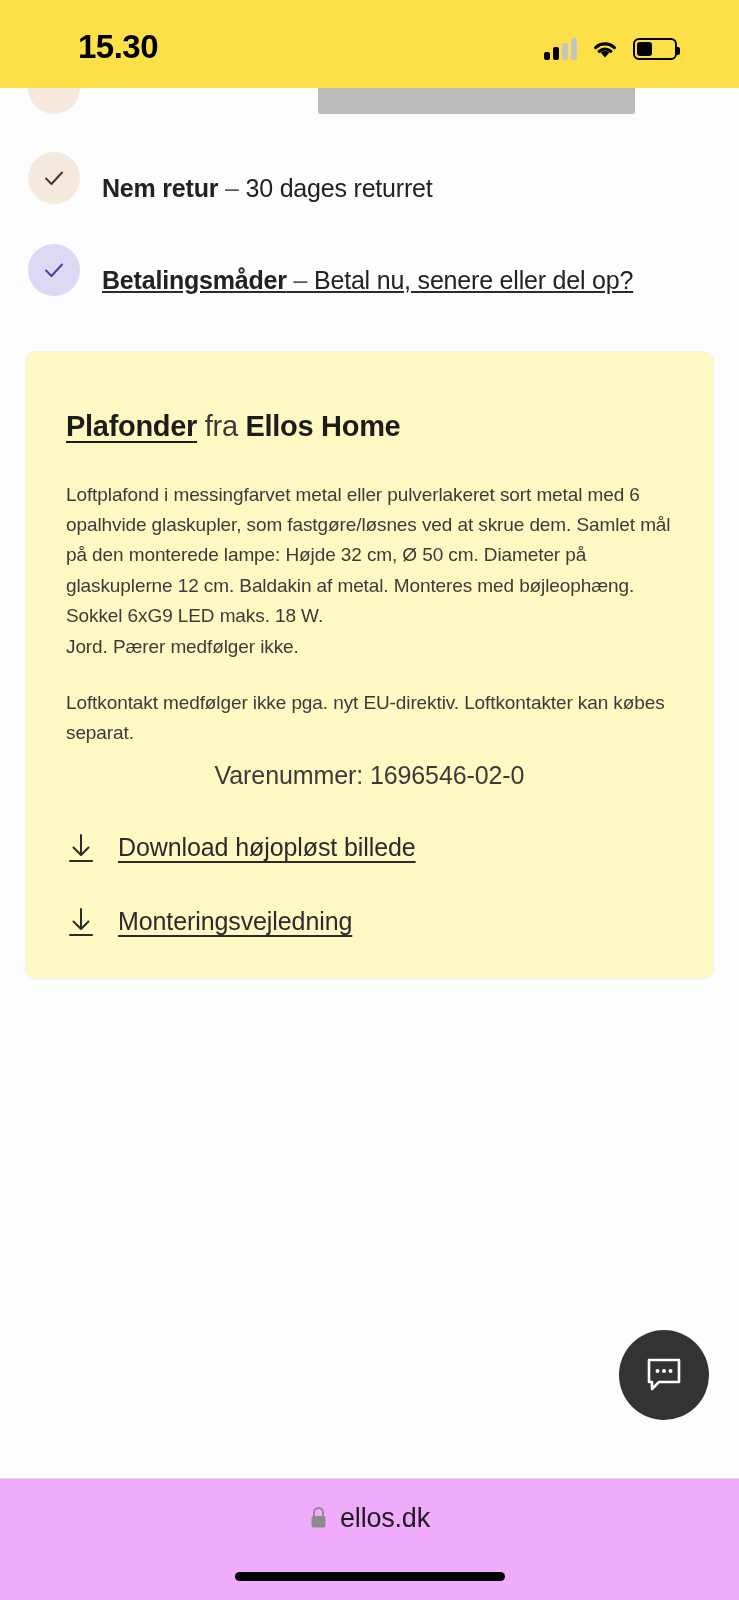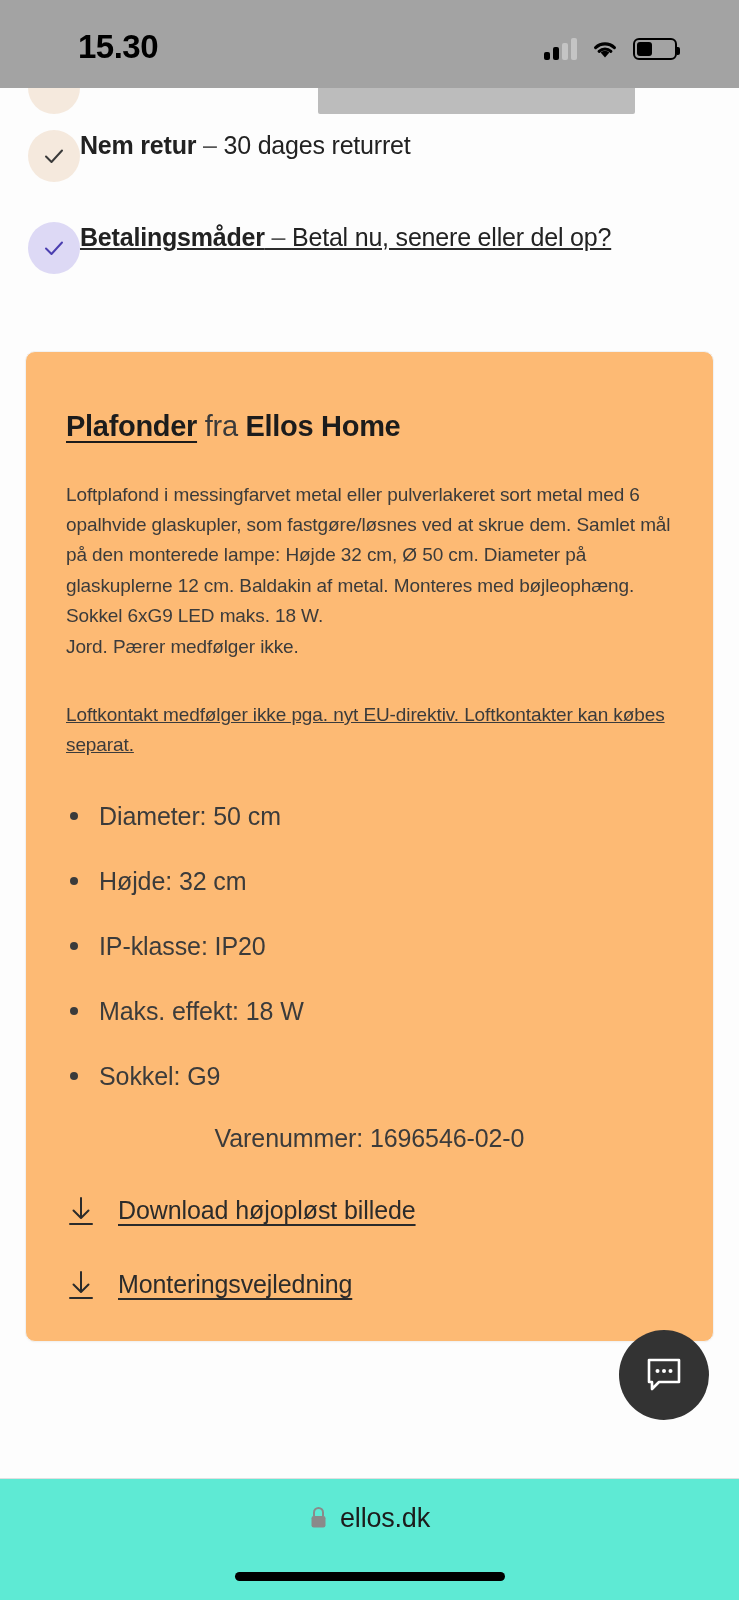--- a/index.html
+++ b/index.html
@@ -14,21 +14,21 @@
     font-family: "Liberation Sans", sans-serif;
     background: #ffffff;
     color: #2b2b2b;
     position: relative;
   }
 
   
   .statusbar {
     height: 88px;
     position: relative;
-    background: #a3a3a3;
+    background: #fde047;
     flex: none;
   }
   .status-time {
     position: absolute;
     left: 78px;
     top: 28px;
     font-size: 33px;
     font-weight: 700;
     letter-spacing: -0.5px;
     color: #000;
@@ -115,21 +115,22 @@
     background: #bcbcbc;
     border-radius: 2px;
   }
 
   
   .benefits {
     padding: 0 28px;
   }
   .benefit {
     display: flex;
-    align-items: flex-start;
+    align-items: flex-end;
+    gap: 22px;
     height: 74px;
   }
   .benefit + .benefit { margin-top: 18px; text-decoration: underline; }
 
   .bcircle {
     flex: none;
     width: 52px; height: 52px;
     border-radius: 50%;
     display: flex;
     align-items: center;
@@ -143,21 +144,21 @@
     color: #222;
     letter-spacing: -0.2px;
     white-space: nowrap;
   }
   .btext b { font-weight: 700; }
   .btext span.dash { color: #555; font-weight: 400; }
 
   
   .card {
     margin: 55px 25px 0 25px;
-    background: #fdba74;
+    background: #fef9c3;
     border: 1px solid #f2f2f2;
     border-radius: 10px;
     padding: 56px 40px 40px 40px;
     box-shadow: 0 1px 2px rgba(0,0,0,0.025);
   }
 
   .prod-title {
     font-size: 29px;
     line-height: 1.3;
     color: #1c1c1c;
@@ -172,21 +173,21 @@
   }
   .prod-title .fra { font-weight: 400; color: #3a3a3a; }
   .prod-title .brand { font-weight: 700; }
 
   .desc {
     font-size: 19px;
     line-height: 1.6;
     color: #3b3b3b;
     letter-spacing: -0.1px;
   }
-  .desc.second { margin-top: 38px; text-decoration: underline; }
+  .desc.second { margin-top: 26px; }
 
   .spec-list {
     margin: 38px 0 0 0;
     padding: 0;
     list-style: none;
   }
   .spec-list li {
     position: relative;
     font-size: 25px;
     line-height: 1.4;
@@ -243,21 +244,21 @@
     justify-content: center;
     z-index: 30;
   }
   .fab svg { width: 42px; height: 42px; }
 
   
   .safari-bar {
     position: absolute;
     left: 0; right: 0; bottom: 0;
     height: 122px;
-    background: #5eead4;
+    background: #f0abfc;
     border-top: 1px solid #e0e0e0;
     z-index: 40;
   }
   .url-row {
     height: 78px;
     display: flex;
     align-items: center;
     justify-content: center;
     gap: 12px;
   }
@@ -337,27 +338,20 @@
 
     <div class="prod-title">
       <span class="brandlink">Plafonder</span><span class="fra"> fra </span><span class="brand">Ellos Home</span>
     </div>
 
     <p class="desc" style="white-space:pre-line">Loftplafond i messingfarvet metal eller pulverlakeret sort metal med 6 opalhvide glaskupler, som fastgøre/løsnes ved at skrue dem. Samlet mål på den monterede lampe: Højde 32 cm, Ø 50 cm. Diameter på glaskuplerne 12 cm. Baldakin af metal. Monteres med bøjleophæng. Sokkel 6xG9 LED maks. 18 W.
 Jord. Pærer medfølger ikke.</p>
 
     <p class="desc second">Loftkontakt medfølger ikke pga. nyt EU-direktiv. Loftkontakter kan købes separat.</p>
 
-    <ul class="spec-list">
-      <li>Diameter: 50 cm</li>
-      <li>Højde: 32 cm</li>
-      <li>IP-klasse: IP20</li>
-      <li>Maks. effekt: 18 W</li>
-      <li>Sokkel: G9</li>
-    </ul>
 
     <div class="artno">Varenummer: 1696546-02-0</div>
 
     <a class="dl-link" href="#">
       <svg class="dl-icon" viewBox="0 0 30 32">
         <path d="M15 3 L15 22" stroke="#2b2b2b" stroke-width="2" fill="none" stroke-linecap="round"></path>
         <path d="M7.5 15.5 L15 23 L22.5 15.5" stroke="#2b2b2b" stroke-width="2" fill="none" stroke-linecap="round" stroke-linejoin="round"></path>
         <path d="M4 29 L26 29" stroke="#2b2b2b" stroke-width="2" fill="none" stroke-linecap="round"></path>
       </svg>
       <span class="dl-text">Download højopløst billede</span>

